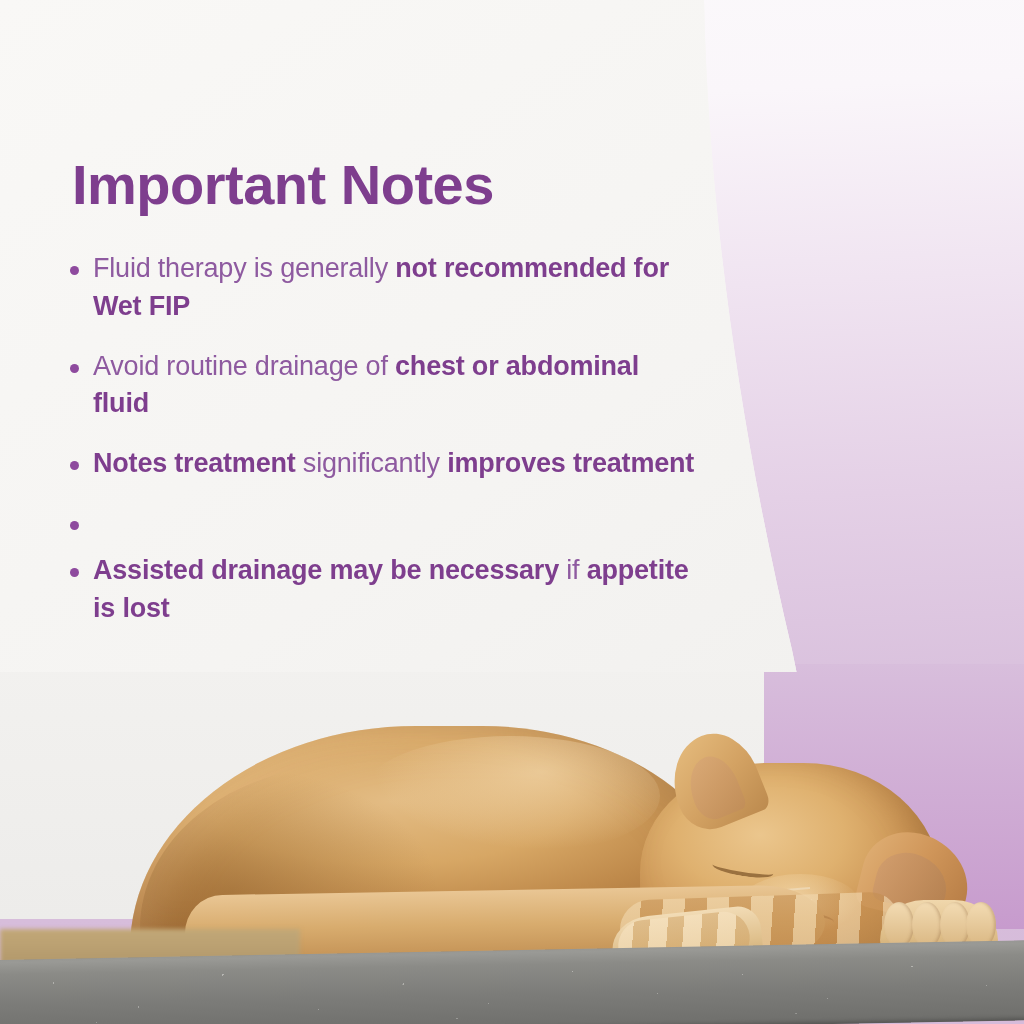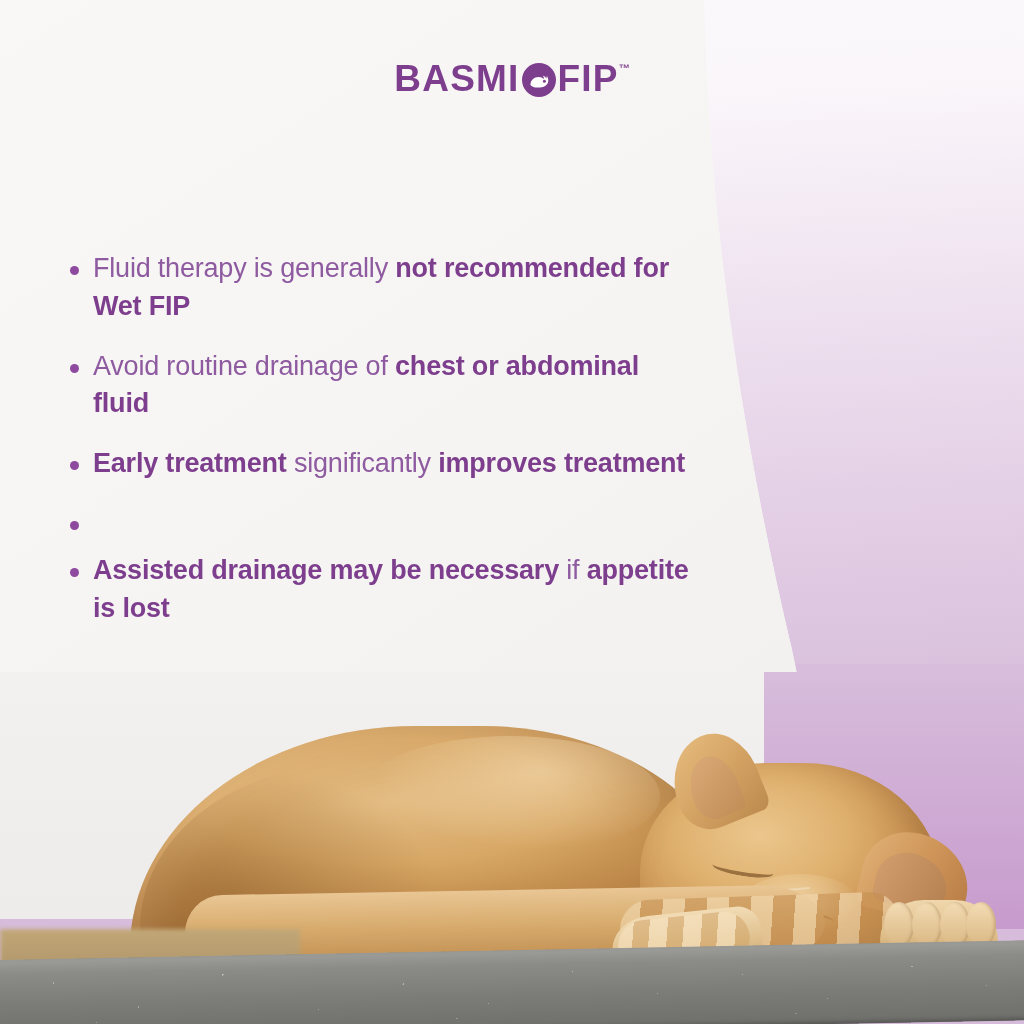--- a/index.html
+++ b/index.html
@@ -277,45 +277,35 @@
       <linearGradient id="cardgrad" x1="0" y1="0" x2="1" y2="1">
         <stop offset="0%" stop-color="#F9F8F6"></stop>
         <stop offset="60%" stop-color="#F5F4F2"></stop>
         <stop offset="100%" stop-color="#F1F0EE"></stop>
       </linearGradient>
     </defs>
   </svg>
 
   <div class="content">
 
-    <div class="logo">
-      <span class="logo-text">BASMI</span>
-      <span class="logo-mark">
-        <svg width="30" height="30" viewBox="0 0 30 30" aria-hidden="true">
-          <path d="M6.5 19.5c0-4.2 3.6-7.4 8-7.4 2.3 0 4.2.8 5.6 2.1-.3-2.2-1.2-3.6-1.2-3.6s2.3.8 3.4 2.9c.5-1.4.4-2.8.4-2.8s1.8 2.2 1.6 5c-.2 3.4-3 6-6.6 6.6-4.8.9-11.2-.3-11.2-2.8z" fill="#FFFFFF"></path>
-          <circle cx="20.4" cy="16.2" r="1.5" fill="#7E3E8E"></circle>
-        </svg>
-      </span>
-      <span class="logo-text">FIP</span>
-      <span class="logo-tm">™</span>
-    </div>
-
+
+    <div class="headline">Important Notes</div>
 
     <div class="bullets">
       <div class="bullet">
         <span class="dot"></span>
         <span class="btext"><span>Fluid therapy is generally </span><b>not recommended for Wet FIP</b></span>
       </div>
       <div class="bullet">
         <span class="dot"></span>
         <span class="btext"><span>Avoid routine drainage of </span><b>chest or abdominal fluid</b></span>
       </div>
       <div class="bullet">
         <span class="dot"></span>
-        <span class="btext"><b>Early treatment</b><span> significantly </span><b>improves treatment</b></span>
+        <span class="btext"><b>Notes treatment</b><span> significantly </span><b>improves treatment</b></span>
       </div>
       <div class="bullet">
         <span class="dot"></span>
       </div>
       <div class="bullet">
         <span class="dot"></span>
         <span class="btext"><b>Assisted drainage may be necessary</b><span> if </span><b>appetite is lost</b></span>
       </div>
     </div>
 

